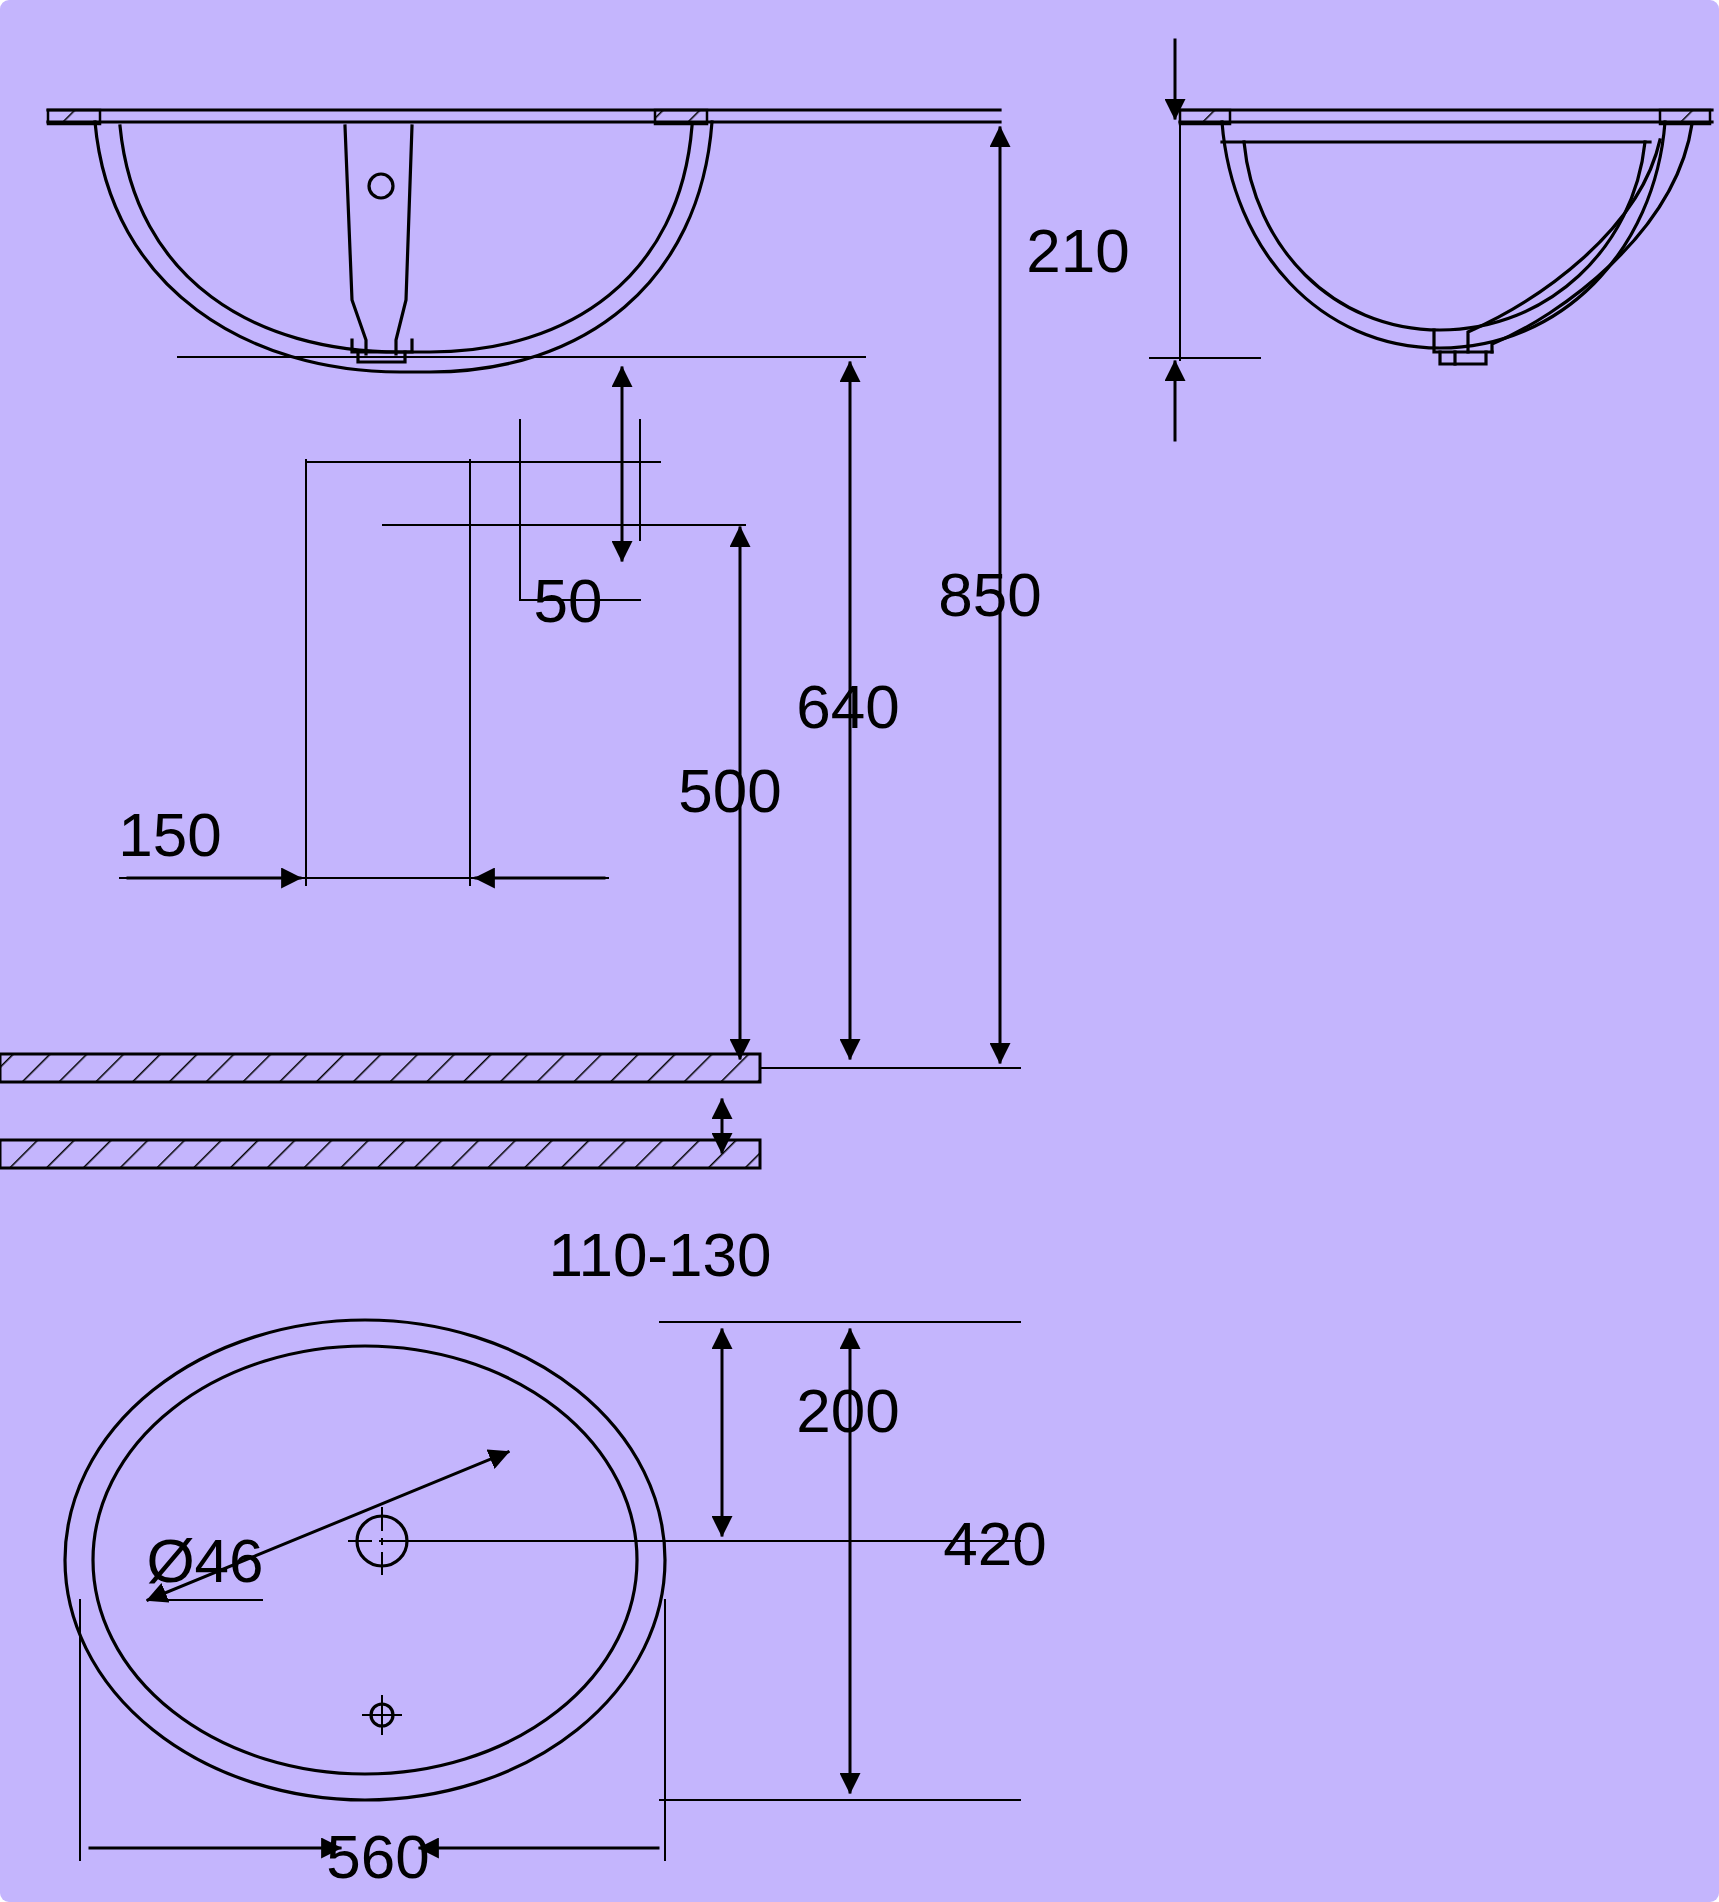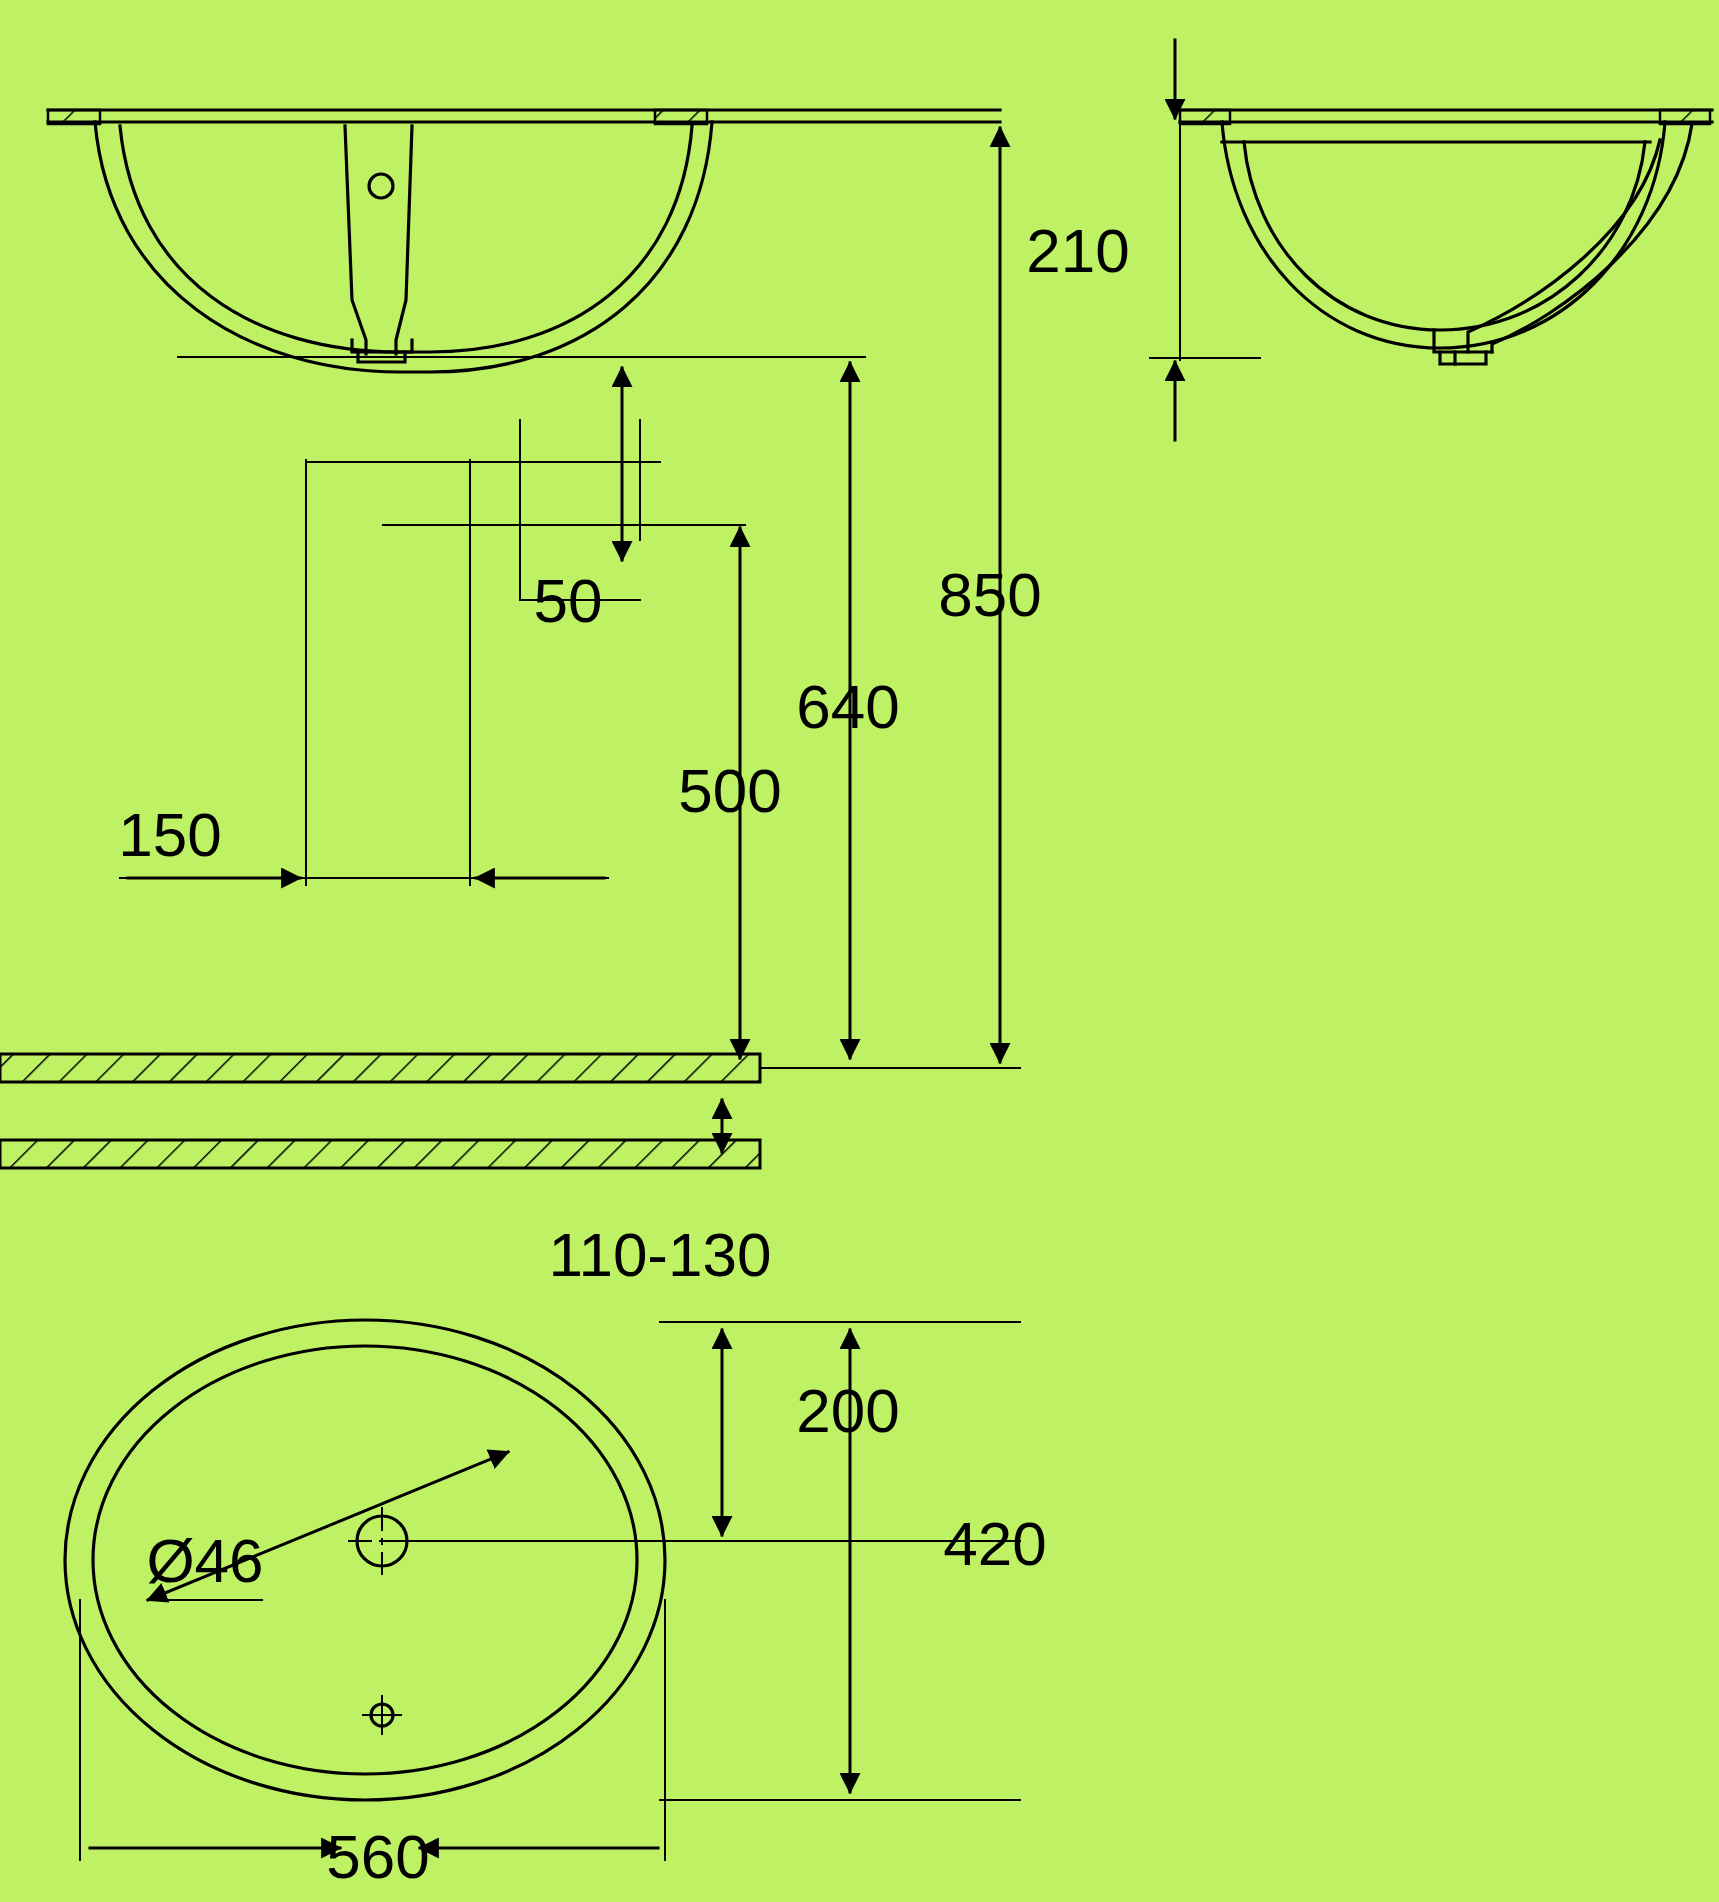--- a/index.html
+++ b/index.html
@@ -4,23 +4,24 @@
 <style>
   html, body {
     margin: 0;
     padding: 0;
     background: #ffffff;
   }
   #stage {
     position: relative;
     width: 1719px;
     height: 1902px;
-    background: #bef264;
+    background: #c4b5fd;
     font-family: "Liberation Sans", sans-serif;
     overflow: hidden;
+    border-radius: 9px;
   }
   #drawing {
     position: absolute;
     left: 0;
     top: 0;
     width: 1719px;
     height: 1902px;
   }
   .dim-text {
     font-family: "Liberation Sans", sans-serif;

